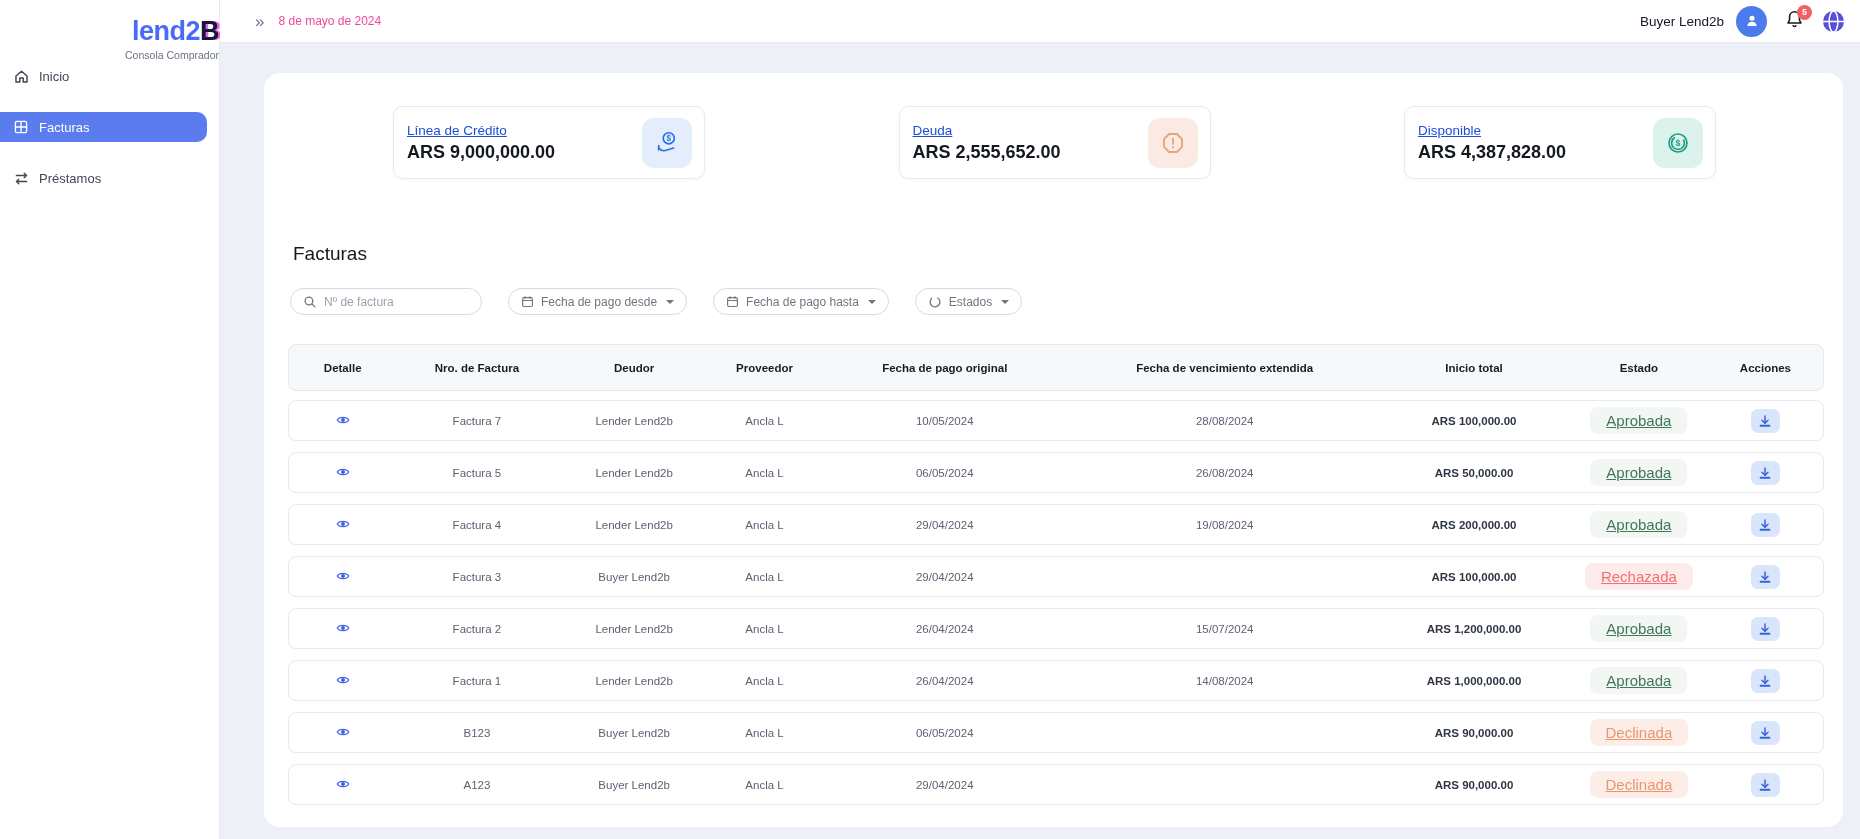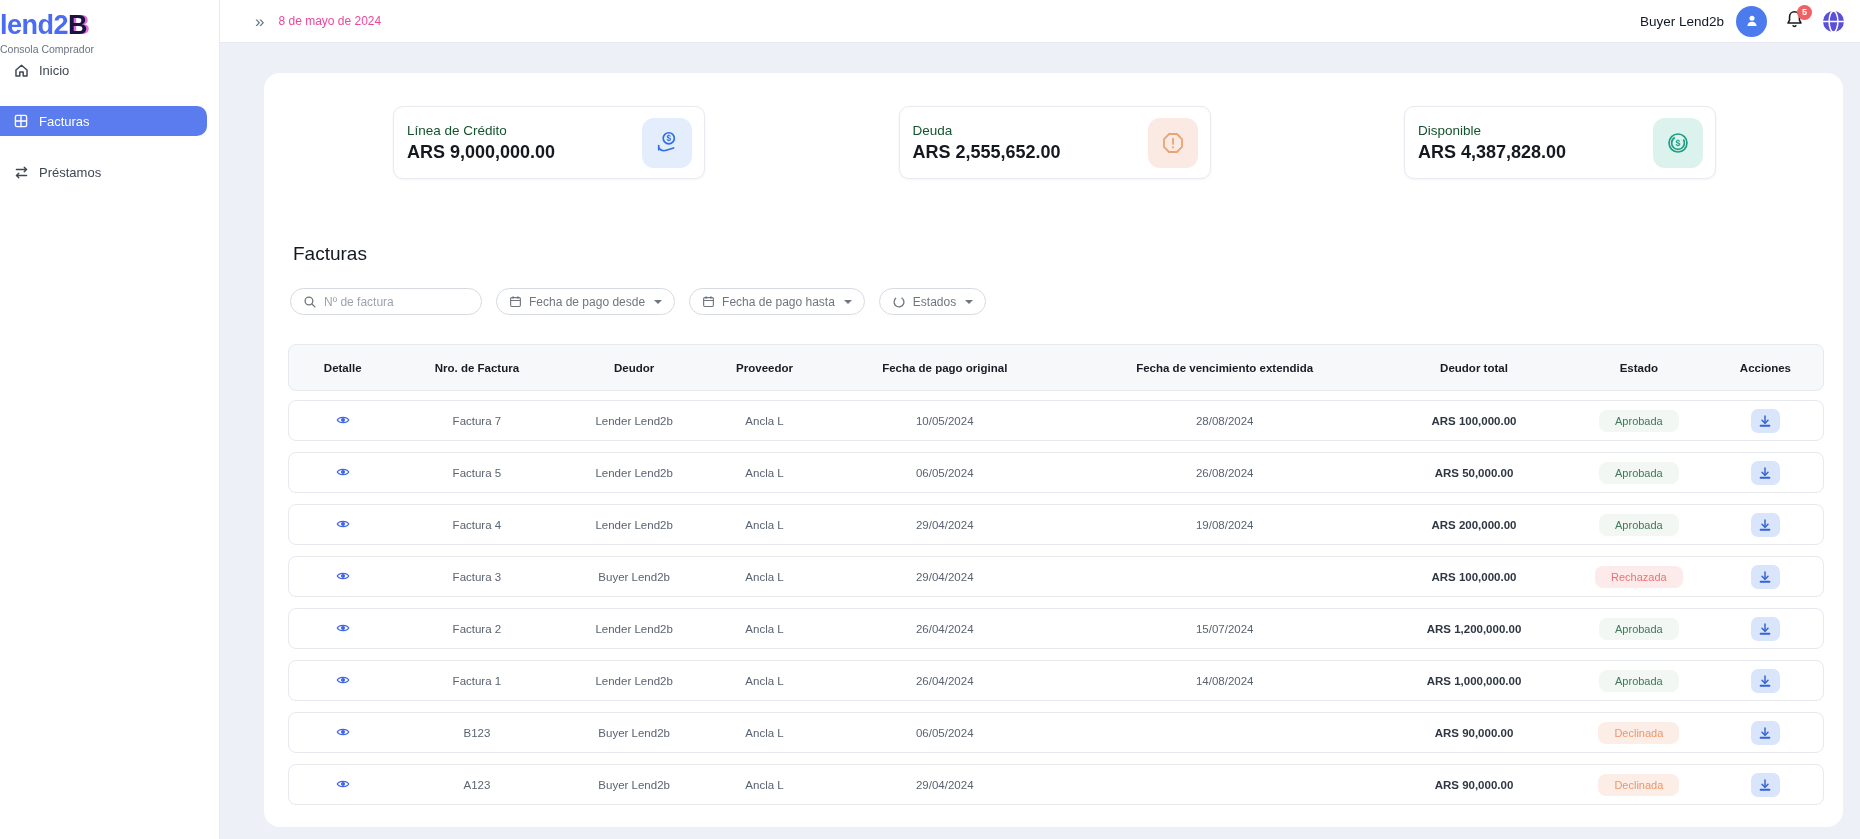--- a/index.html
+++ b/index.html
@@ -2,21 +2,21 @@
 <html><head>
 <meta charset="utf-8">
 <style>
   * { margin:0; padding:0; box-sizing:border-box; }
   html,body { width:1860px; height:839px; overflow:hidden; background:#edf0f7;
               font-family:"Liberation Sans", sans-serif; }
   .app { display:flex; width:1860px; height:839px; }
 
   
   .sidebar { width:220px; height:839px; background:#fff; border-right:1px solid #e7e9ef; flex:0 0 220px; }
-  .logo-block { padding-top:10px; text-align:left; }
+  .logo-block { padding-top:16px; text-align:right; }
   .logo { font-size:27px; font-weight:bold; letter-spacing:-0.5px; }
   .logo .l1 { color:#4a6bf5; }
   .logo .l2 { color:#191340; text-shadow:2.5px 0 0 rgba(214,57,208,0.75); }
   .logo-sub { font-size:10.5px; color:#6b7280; margin-top:2px; }
   .nav { }
   .nav-item { display:flex; align-items:center; height:30px; padding-left:12px; margin-bottom:21px;
               font-size:13px; color:#3f4754; cursor:pointer; }
   .nav-item .nav-ico { width:18px; height:18px; margin-right:9px; display:flex; align-items:center; justify-content:center; }
   .nav-item.active { background:#5b7cee; color:#fff; width:207px; border-radius:0 10px 10px 0; }
 
@@ -38,46 +38,46 @@
 
   
   .content { flex:1; background:#edf0f7; overflow:hidden; }
   .main-card { background:#fff; border-radius:16px; margin:30px 17px 0 44px; height:754px; }
 
   .stats { display:flex; justify-content:space-between; padding:33px 127px 0 129px; }
   .stat-card { width:312px; height:73px; background:#fff; border:1px solid #e8eaf0; border-radius:10px;
                box-shadow:0 1px 3px rgba(30,40,70,0.05); display:flex; align-items:center;
                padding:0 12px 0 13px; }
   .stat-txt { flex:1; }
-  .stat-title { font-size:13.5px; color:#14532d; margin-bottom:4px; }
+  .stat-title { font-size:13.5px; color:#1d4ed8; margin-bottom:4px;text-decoration:underline; }
   .stat-value { font-size:18px; font-weight:bold; color:#14181f; }
   .stat-ico { width:50px; height:50px; border-radius:12px; display:flex; align-items:center; justify-content:center; }
 
   .section-title { font-size:19px; color:#14181f; font-weight:500; margin:64px 0 0 29px; line-height:22px; }
 
-  .filters { display:flex; align-items:center; margin:23px 0 0 26px; gap:14px; }
+  .filters { display:flex; align-items:center; margin:23px 0 0 26px; gap:26px; }
   .pill { height:27px; border:1px solid #d7dade; border-radius:14px; display:flex; align-items:center;
           padding:0 12px; background:#fff; font-size:12px; color:#6f7680; cursor:pointer; }
   .pill svg { margin-right:7px; flex:0 0 auto; }
   .search-pill { width:192px; cursor:text; }
   .search-pill input { border:none; outline:none; width:100%; font-size:12px; color:#4b5563;
                        font-family:"Liberation Sans", sans-serif; background:transparent; }
   .search-pill input::placeholder { color:#9ca3af; }
   .caret { width:0; height:0; border-left:4px solid transparent; border-right:4px solid transparent;
            border-top:4.5px solid #6f7680; margin-left:9px; }
 
   .table { margin:29px 19px 0 24px; }
   .trow { display:grid; grid-template-columns:7% 10.5% 10% 7% 16.5% 20% 12.5% 9% 7.5%;
           align-items:center; border:1px solid #e7e9ee; border-radius:8px; background:#fff; }
   .thead { background:#f7f8f9; height:47px; margin-bottom:9px; }
   .thead .cell { font-weight:bold; color:#181c25; }
   .tbody .trow { height:41px; margin-bottom:11px; }
   .cell { font-size:11.5px; color:#5a6372; text-align:center; overflow:hidden; white-space:nowrap; }
   .cell.monto { font-weight:bold; color:#2f3744; }
-  .badge { display:inline-block; font-size:11px; padding:5px 16px; border-radius:8px; }
+  .badge { display:inline-block; font-size:15px; padding:5px 16px; border-radius:8px;text-decoration:underline; }
   .icon-btn { display:inline-flex; align-items:center; justify-content:center; cursor:pointer; border:none; background:none; }
   .dl-btn { width:29px; height:24px; background:#d9e5fa; border-radius:7px; }
 </style>
 </head>
 <body>
 
 <div class="app">
 
   <aside class="sidebar">
     <div class="logo-block">
@@ -226,21 +226,21 @@
         </div>
 
         <div class="table">
           <div class="trow thead">
             <div class="cell">Detalle</div>
             <div class="cell">Nro. de Factura</div>
             <div class="cell">Deudor</div>
             <div class="cell">Proveedor</div>
             <div class="cell">Fecha de pago original</div>
             <div class="cell">Fecha de vencimiento extendida</div>
-            <div class="cell">Deudor total</div>
+            <div class="cell">Inicio total</div>
             <div class="cell">Estado</div>
             <div class="cell">Acciones</div>
           </div>
           <div class="tbody">
   <div class="trow">
     <div class="cell">
       <button class="icon-btn">
         <svg width="14" height="14" viewBox="0 0 14 14">
                       <path d="M1.3 7 C3.2 3.4 10.8 3.4 12.7 7 C10.8 10.6 3.2 10.6 1.3 7 Z" fill="none" stroke="#3f63e8" stroke-width="1.3"></path>
                       <circle cx="7" cy="7" r="2" fill="#3f63e8"></circle>

